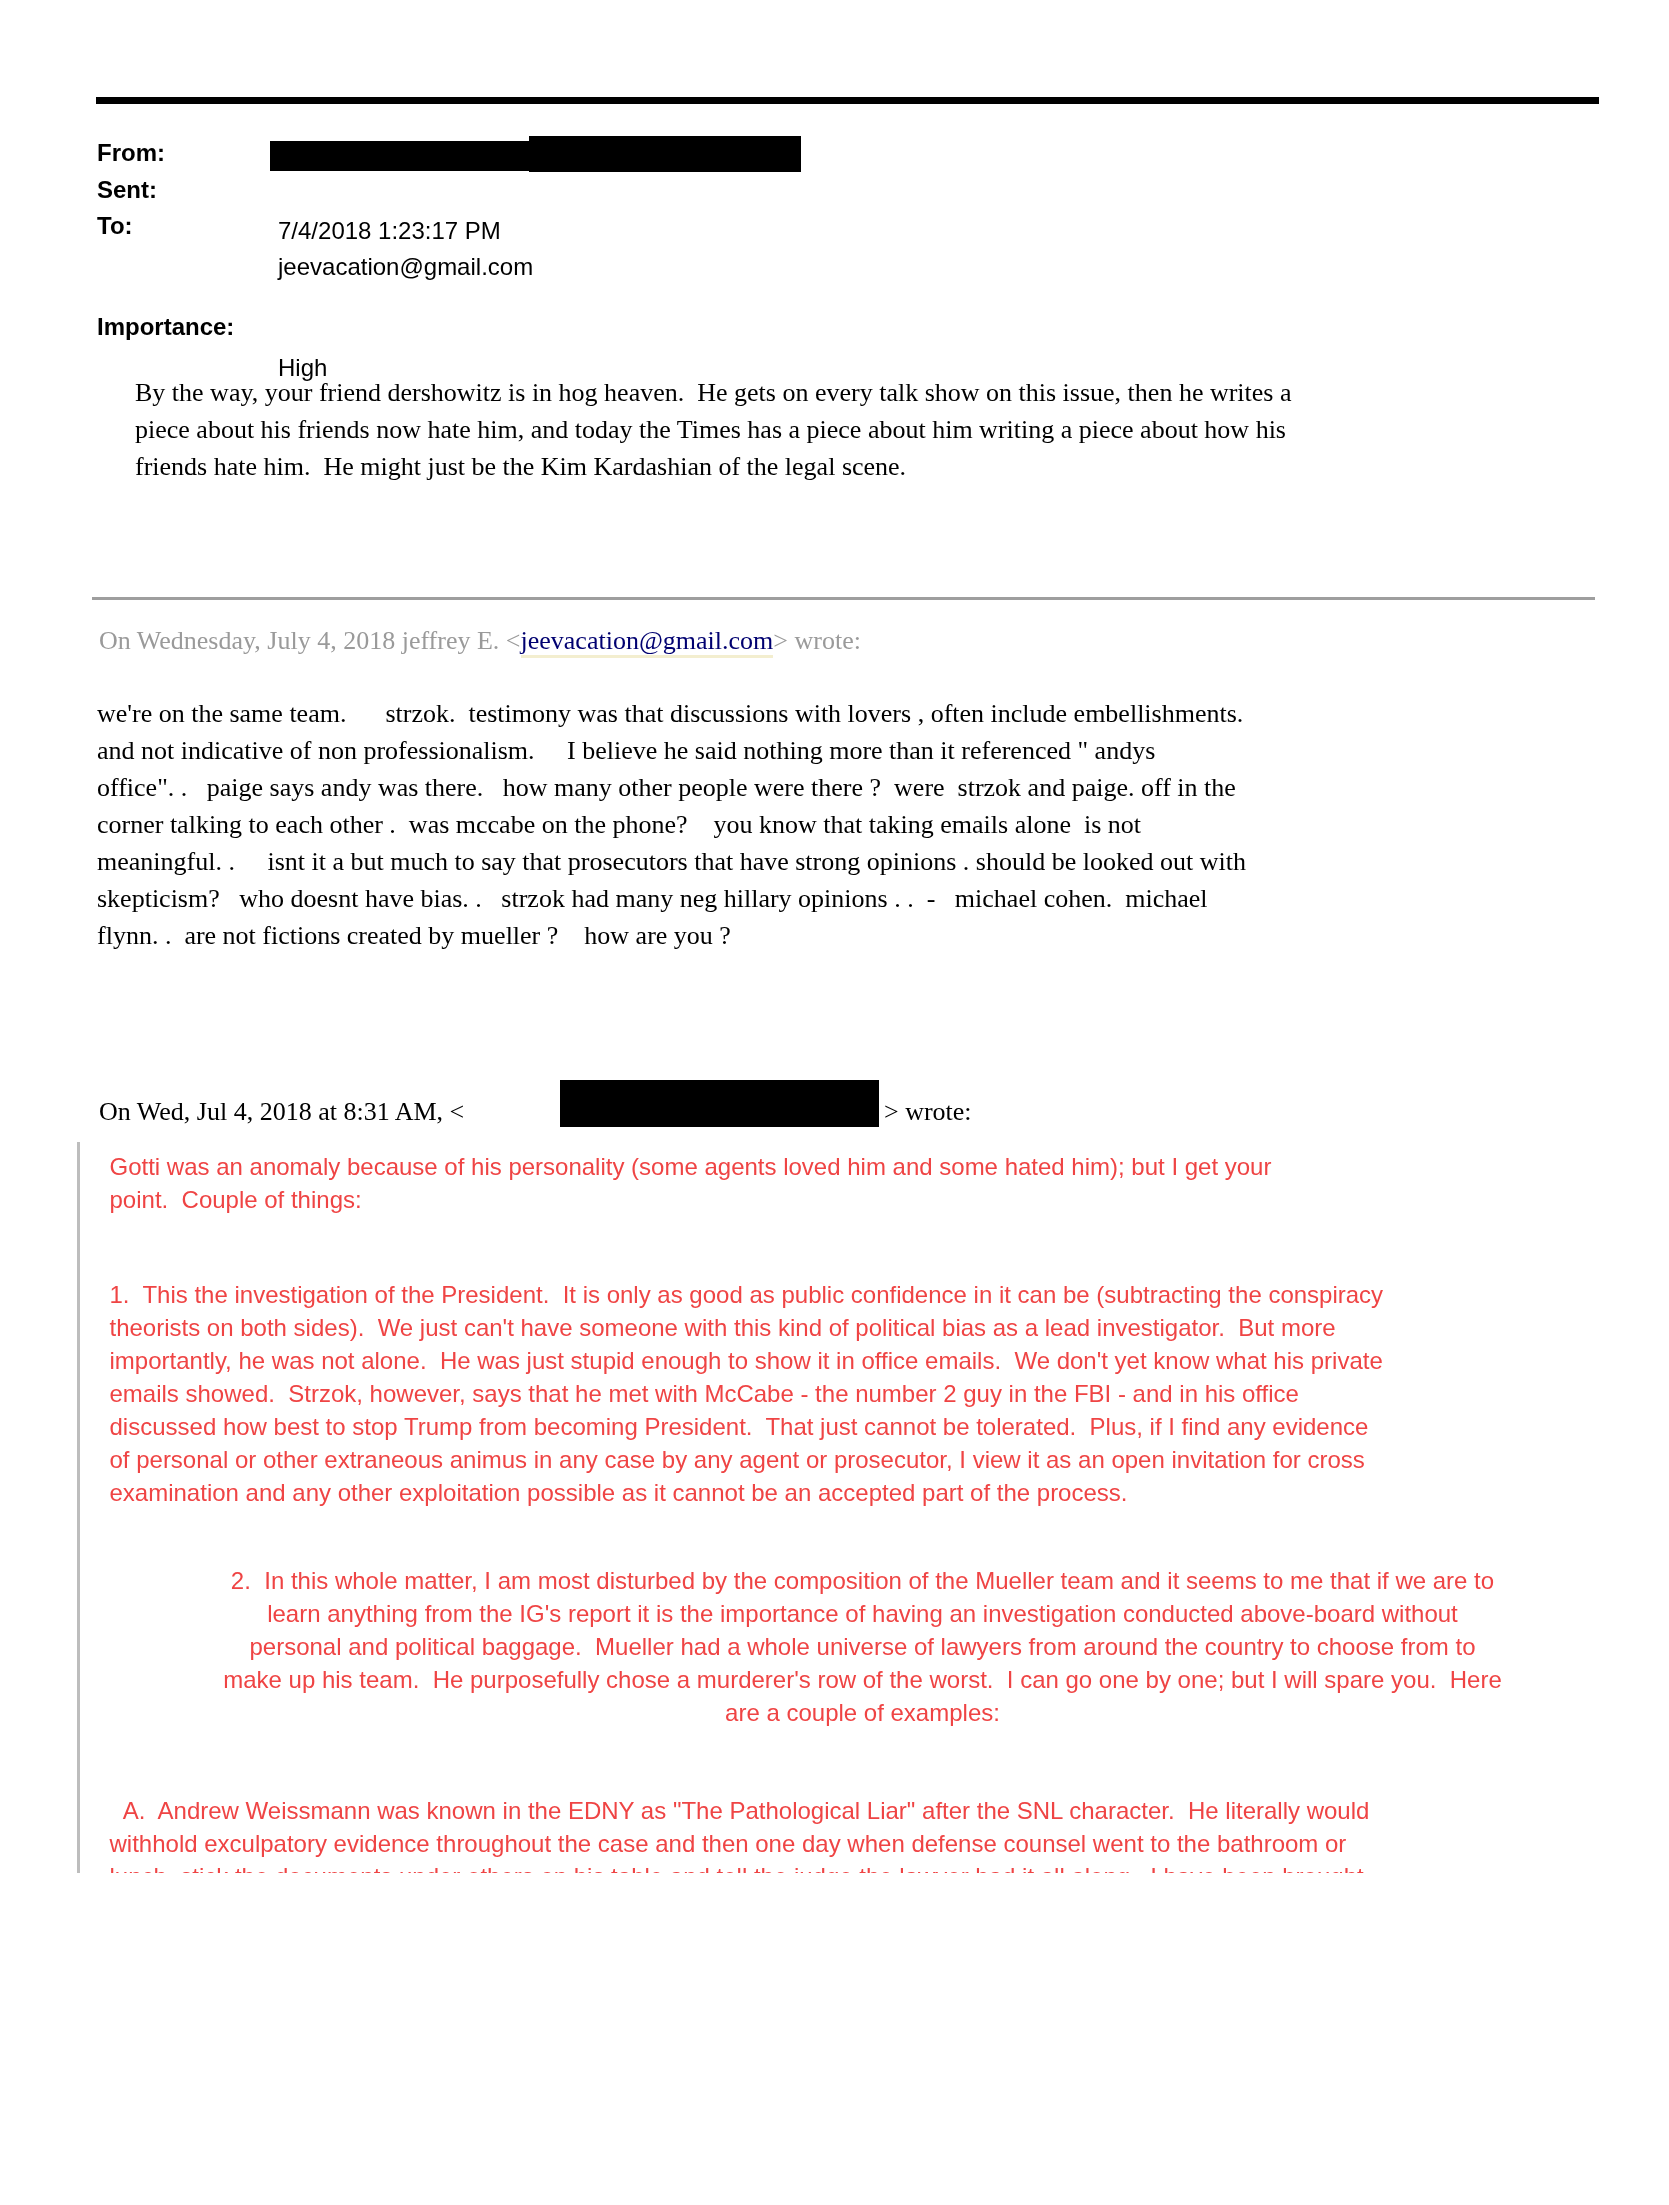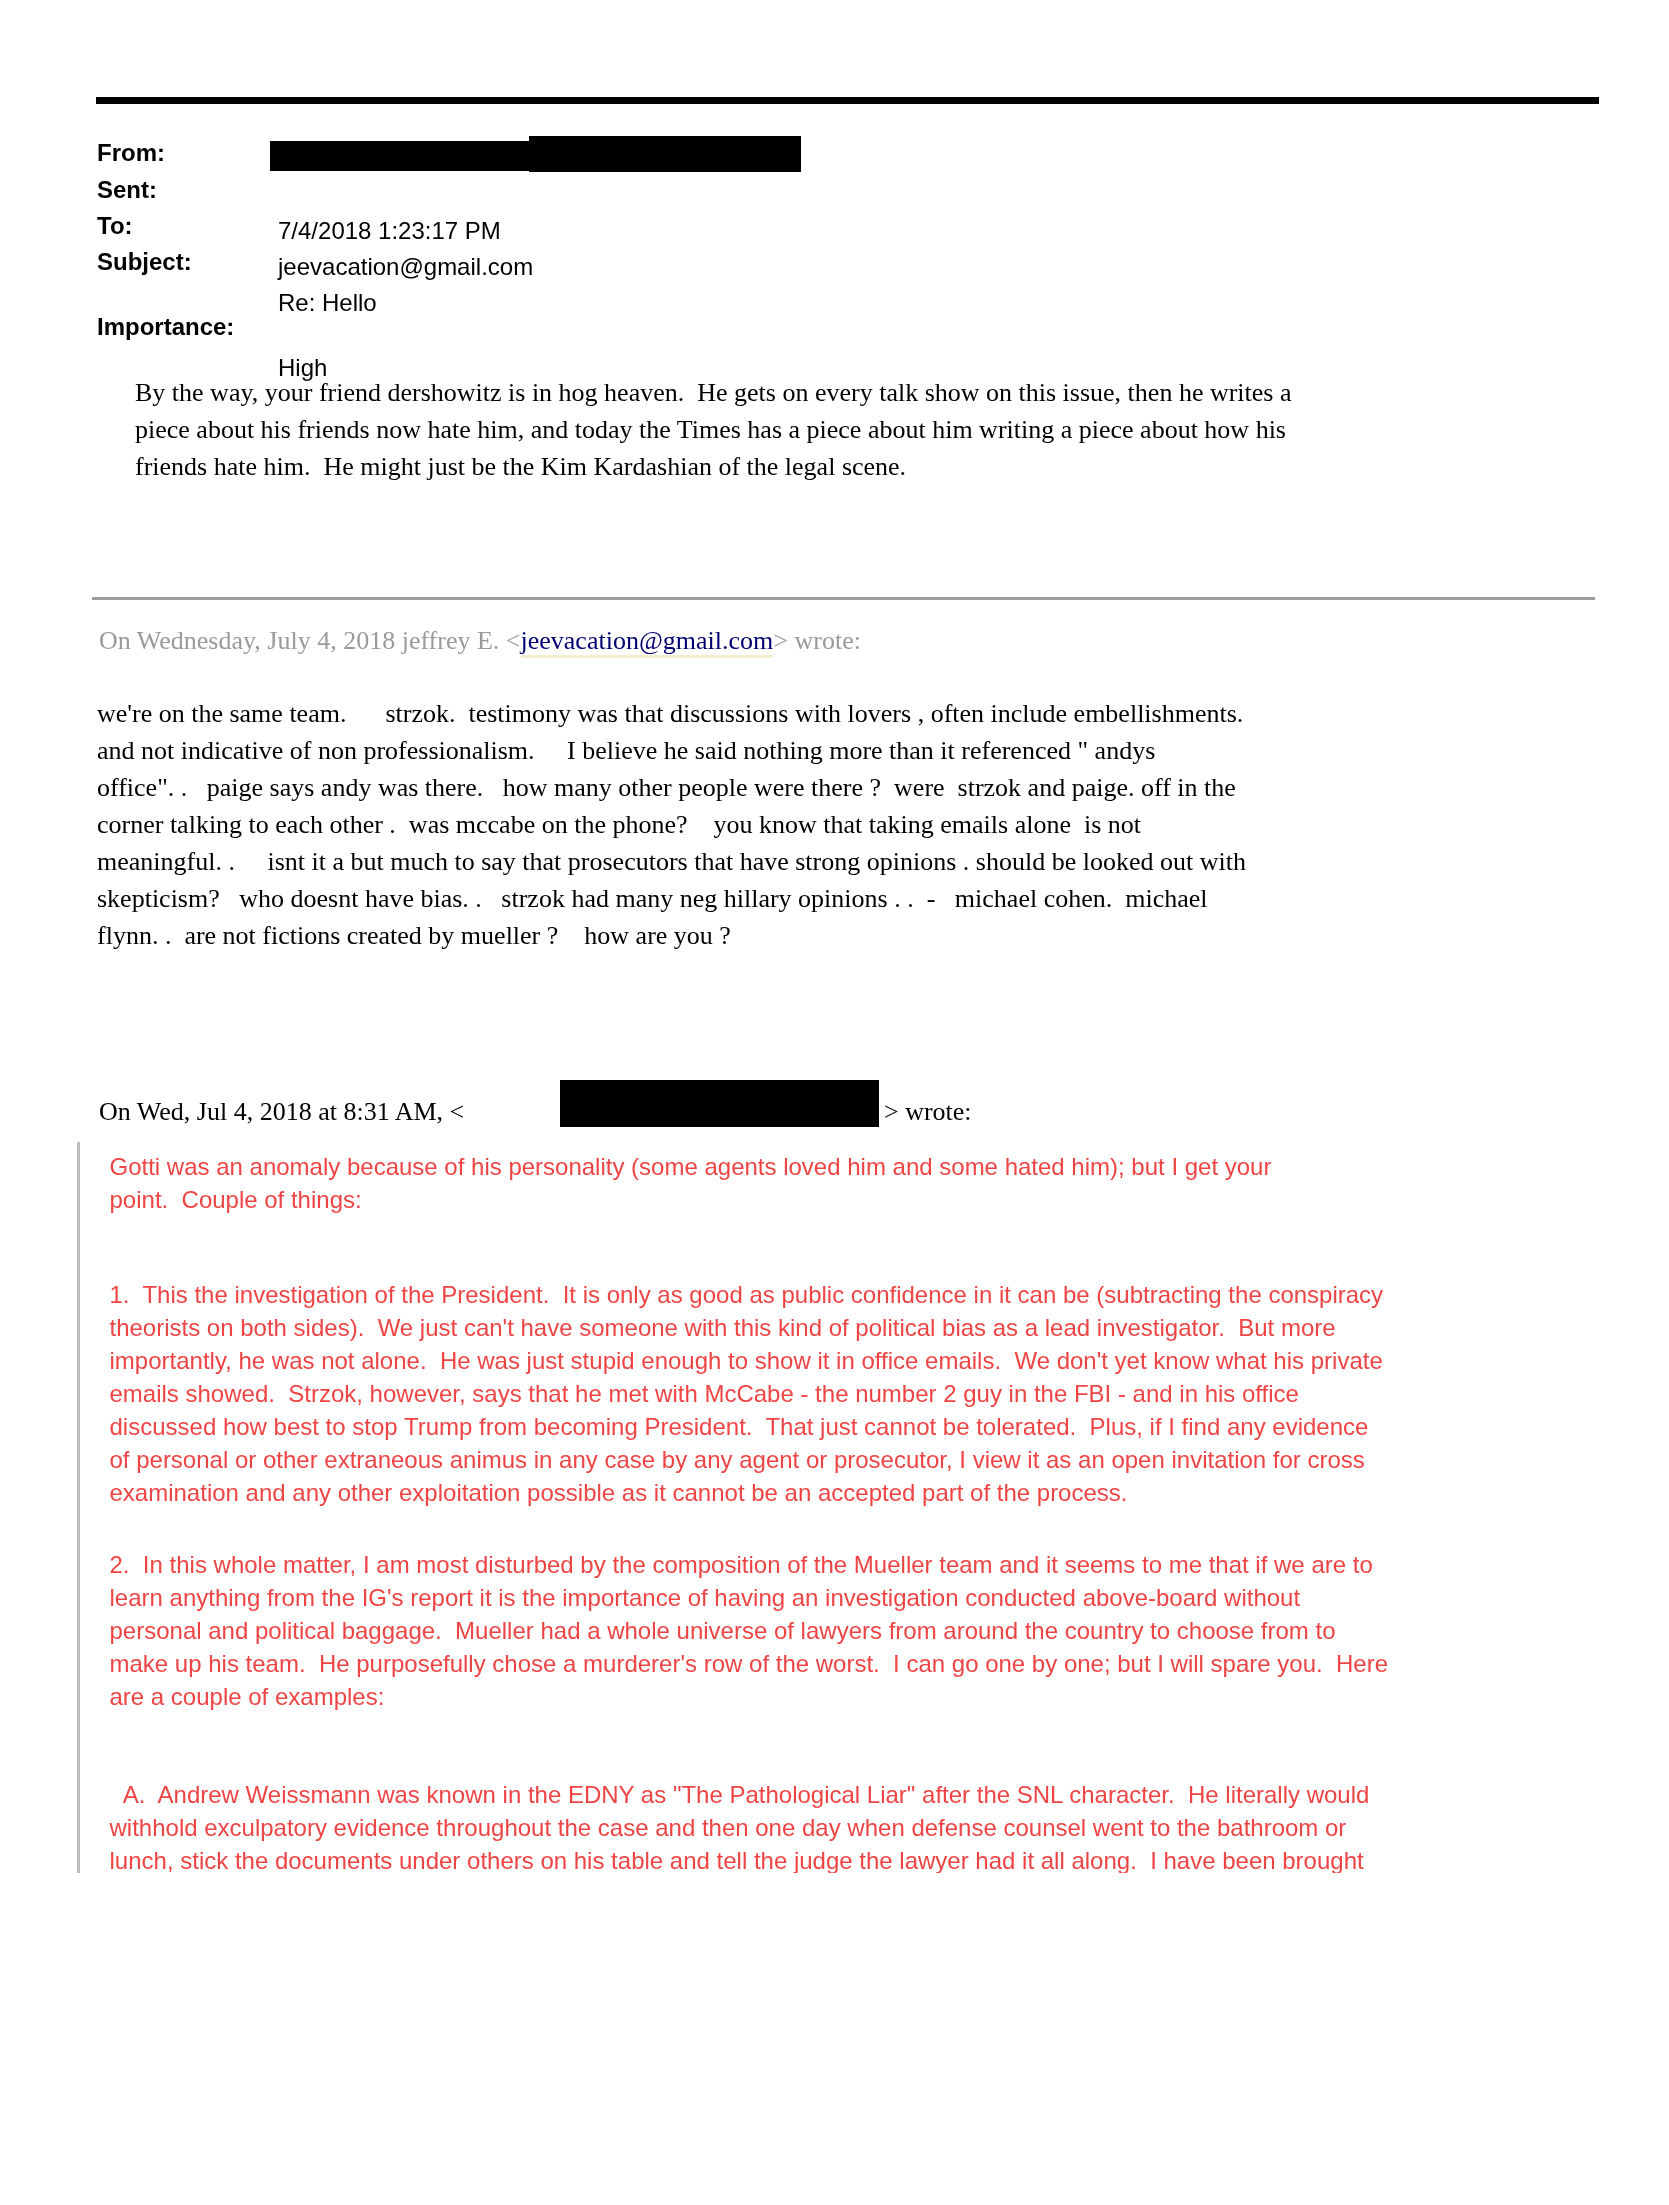--- a/index.html
+++ b/index.html
@@ -27,21 +27,21 @@
   .attr1{position:absolute;left:99px;top:622px;color:#9a9a9a;white-space:pre;}
   .email-link{color:#000070;text-decoration:none;border-bottom:3.3px solid #f3eecf;cursor:pointer;}
   .jeffrey-para{position:absolute;left:97px;top:695px;width:1558px;}
   .attr2-prefix{position:absolute;left:99px;top:1093px;white-space:pre;}
   .attr2-suffix{position:absolute;left:884px;top:1093px;white-space:pre;}
   
   .quote{position:absolute;left:77px;top:1142px;width:1506px;
     border-left:3.3px solid #bdbdbd;padding:7.9px 0 6.5px 29.5px;}
   .sans{font-family:Liberation Sans, sans-serif;font-size:24px;line-height:33px;white-space:pre-wrap;margin:0;color:#ef4444;}
   .q-p1{margin-top:62px;}
-  .q-p2{margin-top:39px;}
+  .q-p2{margin-top:55px;text-align:center;}
   .q-pa{margin-top:65px;}
   
   .bates{position:absolute;right:11px;top:2157px;font-family:Liberation Mono, monospace;
     font-size:39px;white-space:pre;}
 </style>
 </head>
 <body>
 
 <div class="page">
 
@@ -56,24 +56,20 @@
   <div class="hdr-row row-sent">
     <span class="hdr-label">Sent:</span>
     <span class="hdr-value">7/4/2018 1:23:17 PM</span>
   </div>
 
   <div class="hdr-row row-to">
     <span class="hdr-label">To:</span>
     <span class="hdr-value">jeevacation@gmail.com</span>
   </div>
 
-  <div class="hdr-row row-subject">
-    <span class="hdr-label">Subject:</span>
-    <span class="hdr-value">Re: Hello</span>
-  </div>
 
   <div class="hdr-row row-importance">
     <span class="hdr-label">Importance:</span>
     <span class="hdr-value">High</span>
   </div>
 
   <p class="serif reply-para">By the way, your friend dershowitz is in hog heaven.  He gets on every talk show on this issue, then he writes a
 piece about his friends now hate him, and today the Times has a piece about him writing a piece about how his
 friends hate him.  He might just be the Kim Kardashian of the legal scene.</p>
 

